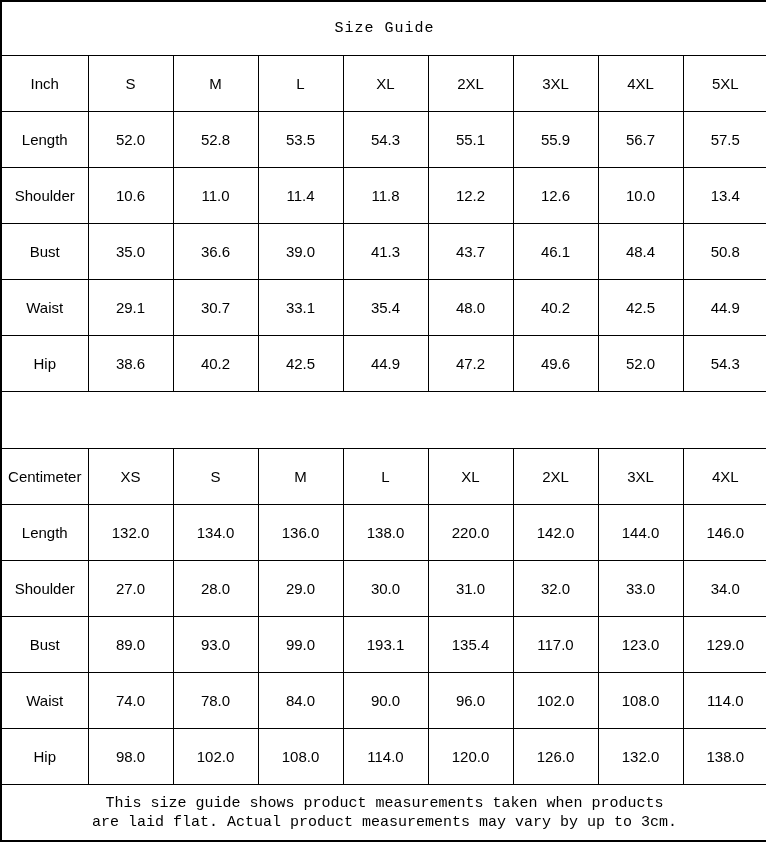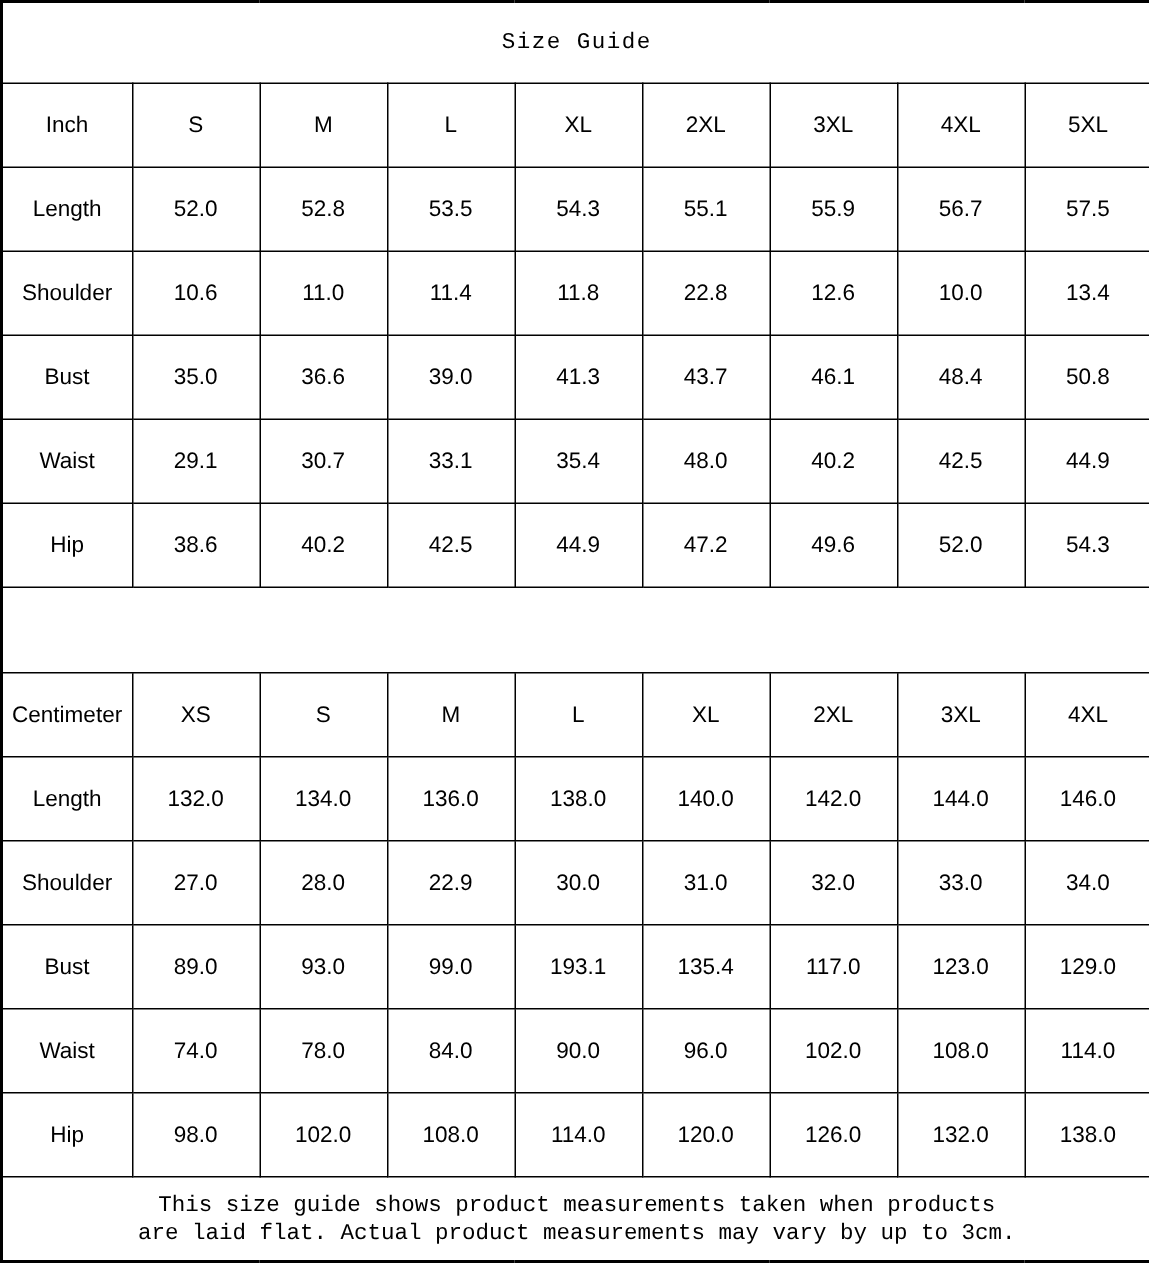--- a/index.html
+++ b/index.html
@@ -98,21 +98,21 @@
       <td class="value-cell">56.7</td>
       <td class="value-cell">57.5</td>
     </tr>
 
     <tr>
       <td class="label-cell">Shoulder</td>
       <td class="value-cell">10.6</td>
       <td class="value-cell">11.0</td>
       <td class="value-cell">11.4</td>
       <td class="value-cell">11.8</td>
-      <td class="value-cell">22.8</td>
+      <td class="value-cell">12.2</td>
       <td class="value-cell">12.6</td>
       <td class="value-cell">10.0</td>
       <td class="value-cell">13.4</td>
     </tr>
 
     <tr>
       <td class="label-cell">Bust</td>
       <td class="value-cell">35.0</td>
       <td class="value-cell">36.6</td>
       <td class="value-cell">39.0</td>
@@ -162,31 +162,31 @@
       <td class="head-cell">3XL</td>
       <td class="head-cell">4XL</td>
     </tr>
 
     <tr>
       <td class="label-cell">Length</td>
       <td class="value-cell">132.0</td>
       <td class="value-cell">134.0</td>
       <td class="value-cell">136.0</td>
       <td class="value-cell">138.0</td>
-      <td class="value-cell">140.0</td>
+      <td class="value-cell">220.0</td>
       <td class="value-cell">142.0</td>
       <td class="value-cell">144.0</td>
       <td class="value-cell">146.0</td>
     </tr>
 
     <tr>
       <td class="label-cell">Shoulder</td>
       <td class="value-cell">27.0</td>
       <td class="value-cell">28.0</td>
-      <td class="value-cell">22.9</td>
+      <td class="value-cell">29.0</td>
       <td class="value-cell">30.0</td>
       <td class="value-cell">31.0</td>
       <td class="value-cell">32.0</td>
       <td class="value-cell">33.0</td>
       <td class="value-cell">34.0</td>
     </tr>
 
     <tr>
       <td class="label-cell">Bust</td>
       <td class="value-cell">89.0</td>

